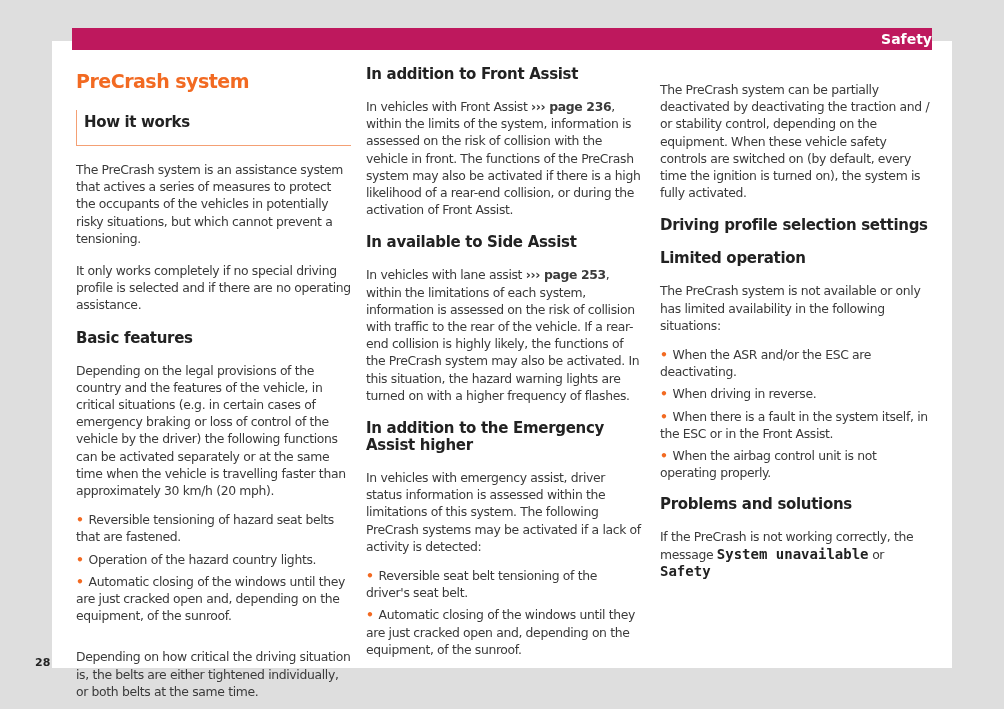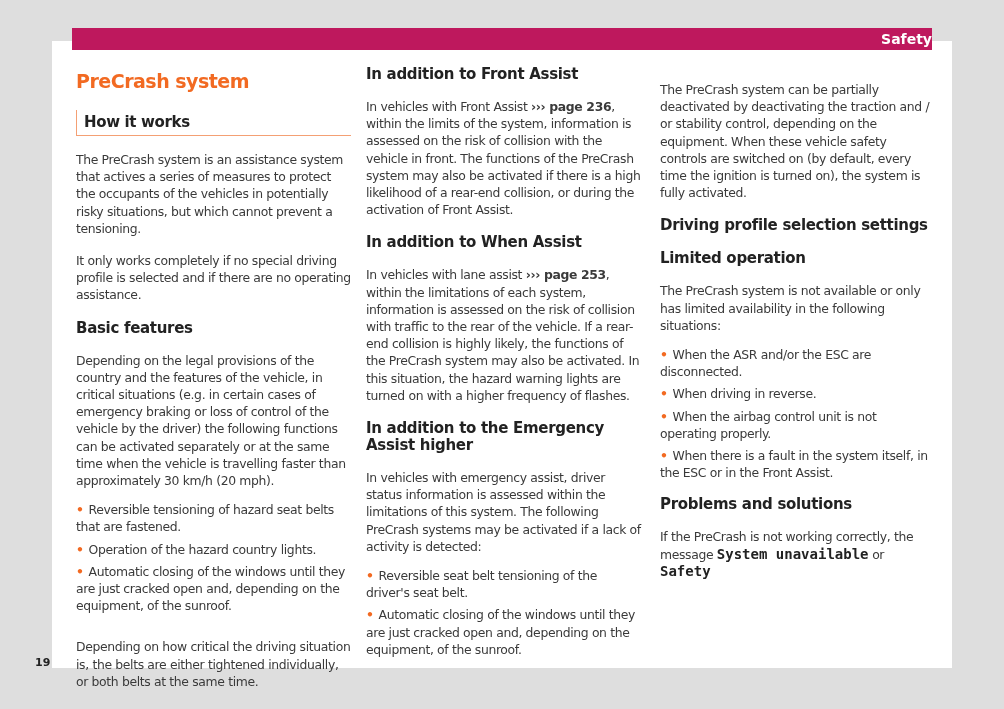--- a/index.html
+++ b/index.html
@@ -7,37 +7,37 @@
          font-family:"DejaVu Sans", sans-serif; color:#3a3a3a; }
   .page { position:absolute; left:52px; top:41px; width:900px; height:627px; background:#ffffff; }
   .band { position:absolute; left:72px; top:28px; width:860px; height:22px; background:#be185d;
           color:#fff; font-size:14px; font-weight:bold; text-align:right; line-height:22px; }
   .pagenum { position:absolute; left:35px; top:656px; font-size:11px; font-weight:bold; color:#222; }
   .col { position:absolute; top:66px; font-size:12.4px; line-height:17.2px; letter-spacing:-0.35px; }
   .c1 { left:76px; width:275px; }
   .c2 { left:366px; width:275px; }
   .c3 { left:660px; width:276px; }
   h1 { margin:0 0 14px 0; color:#f26a22; font-size:19px; font-weight:bold; line-height:30px; letter-spacing:-0.5px; }
-  .hw { border-left:1.5px solid #f4a074; border-bottom:1.5px solid #f4a074; padding:2px 0 3px 7px;
+  .hw { border-left:1.5px solid #f4a074; border-bottom:1.5px solid #f4a074; padding:2px 0 13px 7px;
         font-size:15px; font-weight:bold; color:#222; margin-bottom:12px; line-height:20px; }
   h3 { margin:0 0 6px 0; font-size:15px; font-weight:bold; color:#222; line-height:17px; letter-spacing:-0.3px; }
   p { margin:15px 0 6px 0; }
   .sec { margin-bottom:16px; }
   .bl { margin:0 0 5px 0; }
   .dot { color:#f26a22; font-weight:bold; margin-right:5px; }
   .ref { font-weight:bold; color:#3a3a3a; }
   .mono { font-family:"DejaVu Sans Mono", monospace; font-weight:bold; font-size:14px; color:#222; letter-spacing:0; }
   .gap { height:10px; }
 </style>
 </head>
 <body>
 
 <div class="page"></div>
 <div class="band">Safety</div>
-<div class="pagenum">19</div>
+<div class="pagenum">28</div>
 
 <div class="col c1">
   <h1>PreCrash system</h1>
   <div class="hw">How it works</div>
   <p>The PreCrash system is an assistance system that actives a series of measures to protect the occupants of the vehicles in potentially risky situations, but which cannot prevent a tensioning.</p>
   <p>It only works completely if no special driving profile is selected and if there are no operating assistance.</p>
   <div class="gap"></div>
   <h3>Basic features</h3>
   <p>Depending on the legal provisions of the country and the features of the vehicle, in critical situations (e.g. in certain cases of emergency braking or loss of control of the vehicle by the driver) the following functions can be activated separately or at the same time when the vehicle is travelling faster than approximately 30 km/h (20 mph).</p>
   <div class="gap" style="height:6px"></div>
@@ -47,40 +47,40 @@
   <div class="gap" style="height:4px"></div>
   <p>Depending on how critical the driving situation is, the belts are either tightened individually, or both belts at the same time.</p>
 </div>
 
 <div class="col c2">
   <div class="sec">
     <h3>In addition to Front Assist</h3>
     <p><span>In vehicles with Front Assist </span><span class="ref">››› page 236</span><span>, within the limits of the system, information is assessed on the risk of collision with the vehicle in front. The functions of the PreCrash system may also be activated if there is a high likelihood of a rear-end collision, or during the activation of Front Assist.</span></p>
   </div>
   <div class="sec">
-    <h3>In addition to When Assist</h3>
+    <h3>In available to Side Assist</h3>
     <p><span>In vehicles with lane assist </span><span class="ref">››› page 253</span><span>, within the limitations of each system, information is assessed on the risk of collision with traffic to the rear of the vehicle. If a rear-end collision is highly likely, the functions of the PreCrash system may also be activated. In this situation, the hazard warning lights are turned on with a higher frequency of flashes.</span></p>
   </div>
   <h3>In addition to the Emergency Assist higher</h3>
   <p>In vehicles with emergency assist, driver status information is assessed within the limitations of this system. The following PreCrash systems may be activated if a lack of activity is detected:</p>
   <div class="gap" style="height:6px"></div>
   <div class="bl"><span class="dot">•</span><span>Reversible seat belt tensioning of the driver's seat belt.</span></div>
   <div class="bl"><span class="dot">•</span><span>Automatic closing of the windows until they are just cracked open and, depending on the equipment, of the sunroof.</span></div>
 </div>
 
 <div class="col c3">
   <div class="sec">
     <p>The PreCrash system can be partially deactivated by deactivating the traction and / or stability control, depending on the equipment. When these vehicle safety controls are switched on (by default, every time the ignition is turned on), the system is fully activated.</p>
   </div>
   <div class="sec">
     <h3>Driving profile selection settings</h3>
   </div>
   <h3>Limited operation</h3>
   <p>The PreCrash system is not available or only has limited availability in the following situations:</p>
   <div class="gap" style="height:6px"></div>
-  <div class="bl"><span class="dot">•</span><span>When the ASR and/or the ESC are disconnected.</span></div>
+  <div class="bl"><span class="dot">•</span><span>When the ASR and/or the ESC are deactivating.</span></div>
   <div class="bl"><span class="dot">•</span><span>When driving in reverse.</span></div>
+  <div class="bl"><span class="dot">•</span><span>When there is a fault in the system itself, in the ESC or in the Front Assist.</span></div>
   <div class="bl"><span class="dot">•</span><span>When the airbag control unit is not operating properly.</span></div>
-  <div class="bl"><span class="dot">•</span><span>When there is a fault in the system itself, in the ESC or in the Front Assist.</span></div>
   <div class="gap" style="height:10px"></div>
   <h3>Problems and solutions</h3>
   <p><span>If the PreCrash is not working correctly, the message </span><span class="mono">System unavailable</span><span> or </span><span class="mono">Safety</span></p>
 </div>
 
 </body></html>

